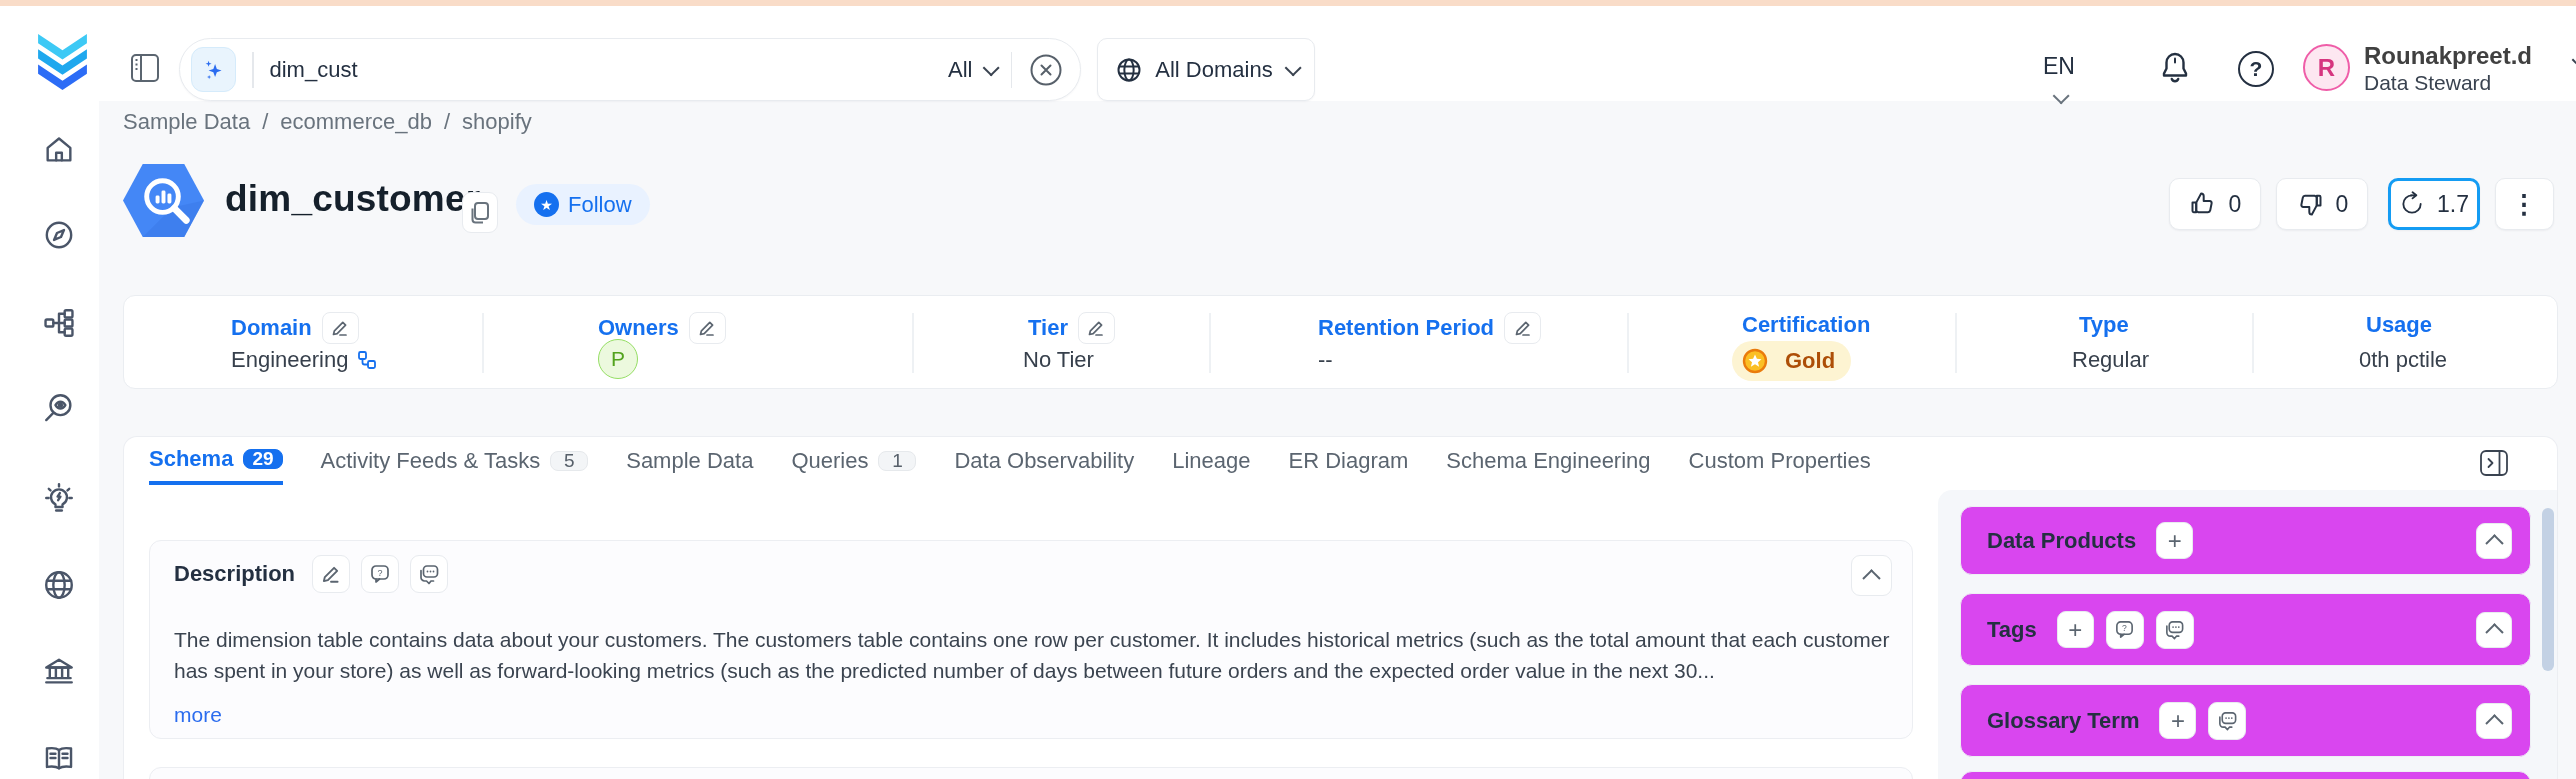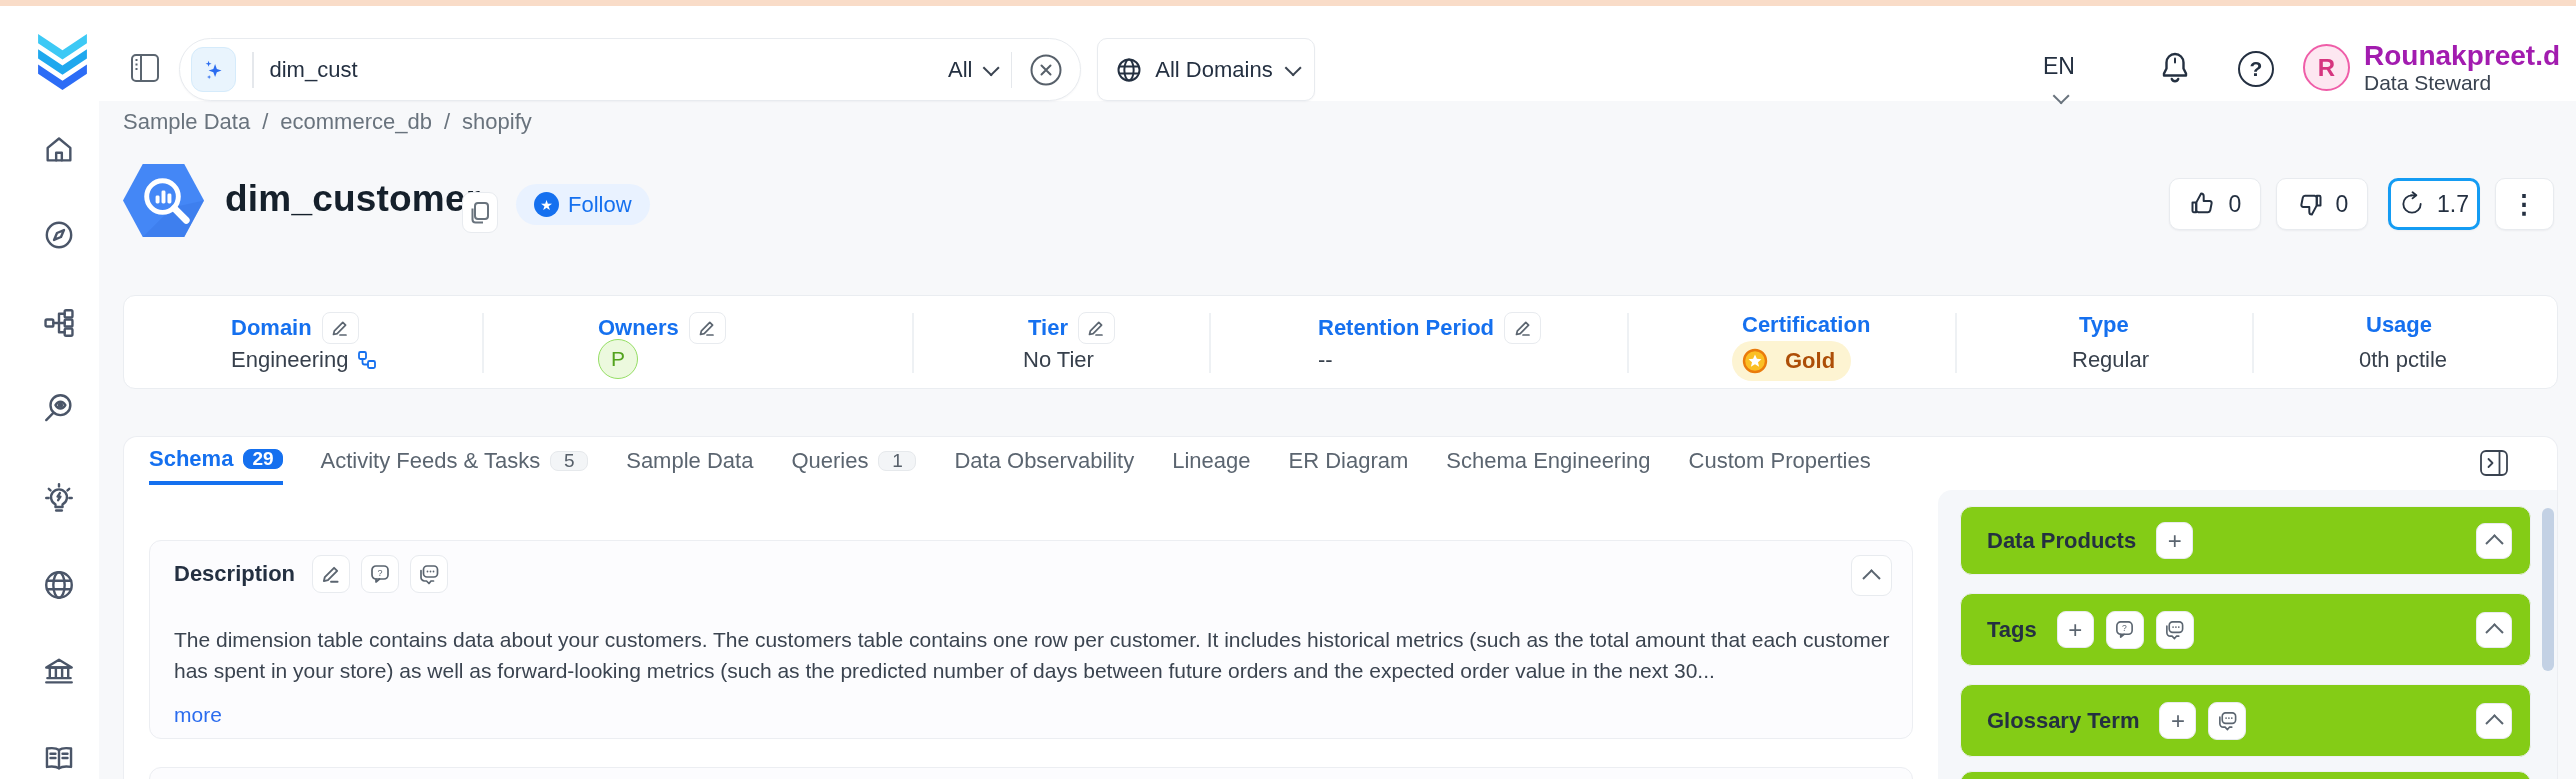--- a/index.html
+++ b/index.html
@@ -38,21 +38,21 @@
     border-radius:10px; display:flex; align-items:center; justify-content:center; gap:12px;
     font-size:22px; color:#243041; cursor:pointer; box-shadow:0 1px 2px rgba(16,24,40,.04);
   }
   .lang-btn { left:2043px; top:47px; display:flex; align-items:center; gap:12px; font-size:23px; color:#243041; cursor:pointer;flex-direction:column; }
   .bell-btn { left:2157px; top:43px; width:36px; height:40px; cursor:pointer; }
   .help-btn { left:2238px; top:45px; width:36px; height:36px; border:2.2px solid #243041; border-radius:50%;
     display:flex; align-items:center; justify-content:center; font-size:21px; font-weight:bold; color:#243041; cursor:pointer; }
   .user-menu { left:2303px; top:36px; display:flex; align-items:flex-start; gap:14px; cursor:pointer; }
   .avatar { width:47px; height:47px; border-radius:50%; background:#fde7f1; border:2px solid #ef5da8;
     display:flex; align-items:center; justify-content:center; font-size:24px; font-weight:bold; color:#d6357f; margin-top:2px; }
-  .user-name { font-size:28px; font-weight:bold; color:#a21caf; line-height:27px; }
+  .user-name { font-size:24px; font-weight:bold; color:#404040; line-height:27px; }
   .user-role { font-size:21px; color:#3a4350; line-height:27px; }
   .user-chev { margin:14px 0 0 26px; }
 
   
   .breadcrumb { left:123px; top:109px; font-size:22px; color:#69737d; display:flex; gap:12px; }
   .breadcrumb .crumb { cursor:pointer; }
   .hex-logo { left:121px; top:160px; width:85px; height:81px; }
   .page-title { left:225px; top:178px; font-size:37px; font-weight:bold; color:#15202b; letter-spacing:0.2px; }
   .copy-btn { left:462px; top:192px; width:36px; height:41px; border:1.5px solid #e8ebef; border-radius:9px; background:#fff;
     display:flex; align-items:center; justify-content:center; cursor:pointer; }
@@ -106,21 +106,21 @@
   .collapse-btn { position:absolute; right:20px; top:14px; width:41px; height:41px; background:#fff; border:1.5px solid #e8ebef;
     border-radius:9px; display:flex; align-items:center; justify-content:center; cursor:pointer; }
   .chev-up { width:13px; height:13px; border-left:2.2px solid #5b6570; border-top:2.2px solid #5b6570; transform:rotate(45deg) translate(2px,2px); }
   .desc-text { position:absolute; left:24px; top:83px; width:1721px; font-size:21px; line-height:31px; color:#3b4450; }
   .more-link { position:absolute; left:24px; top:162px; font-size:21px; color:#2b6cee; cursor:pointer; }
   .next-card { position:absolute; left:25px; top:330px; width:1764px; height:40px;
     background:#fcfcfe; border:1.5px solid #eceef2; border-radius:12px; }
 
   
   .side-area { position:absolute; left:1814px; top:53px; width:620px; height:290px; background:#f5f7fa; border-radius:14px 0 0 0; }
-  .side-card { position:absolute; left:22px; width:571px; background:#84cc16; border:1.5px solid #eef0f4; border-radius:12px;
+  .side-card { position:absolute; left:22px; width:571px; background:#d946ef; border:1.5px solid #eef0f4; border-radius:12px;
     display:flex; align-items:center; padding:0 18px 0 26px; gap:12px; }
   .side-title { font-size:22px; font-weight:bold; color:#243041; margin-right:8px; white-space:nowrap; }
   .plus-btn { width:37px; height:37px; background:#fff; border:1.5px solid #e8ebef; border-radius:9px;
     display:flex; align-items:center; justify-content:center; font-size:24px; color:#5b6570; cursor:pointer; }
   .side-collapse { margin-left:auto; width:36px; height:36px; background:#fff; border:1.5px solid #e8ebef; border-radius:9px;
     display:flex; align-items:center; justify-content:center; cursor:pointer; }
   .side-scrollbar { position:absolute; left:604px; top:18px; width:12px; height:163px; border-radius:6px; background:#c3d1e4; cursor:pointer; }
 
   svg text { font-family:"Liberation Sans", sans-serif; }
 </style>

